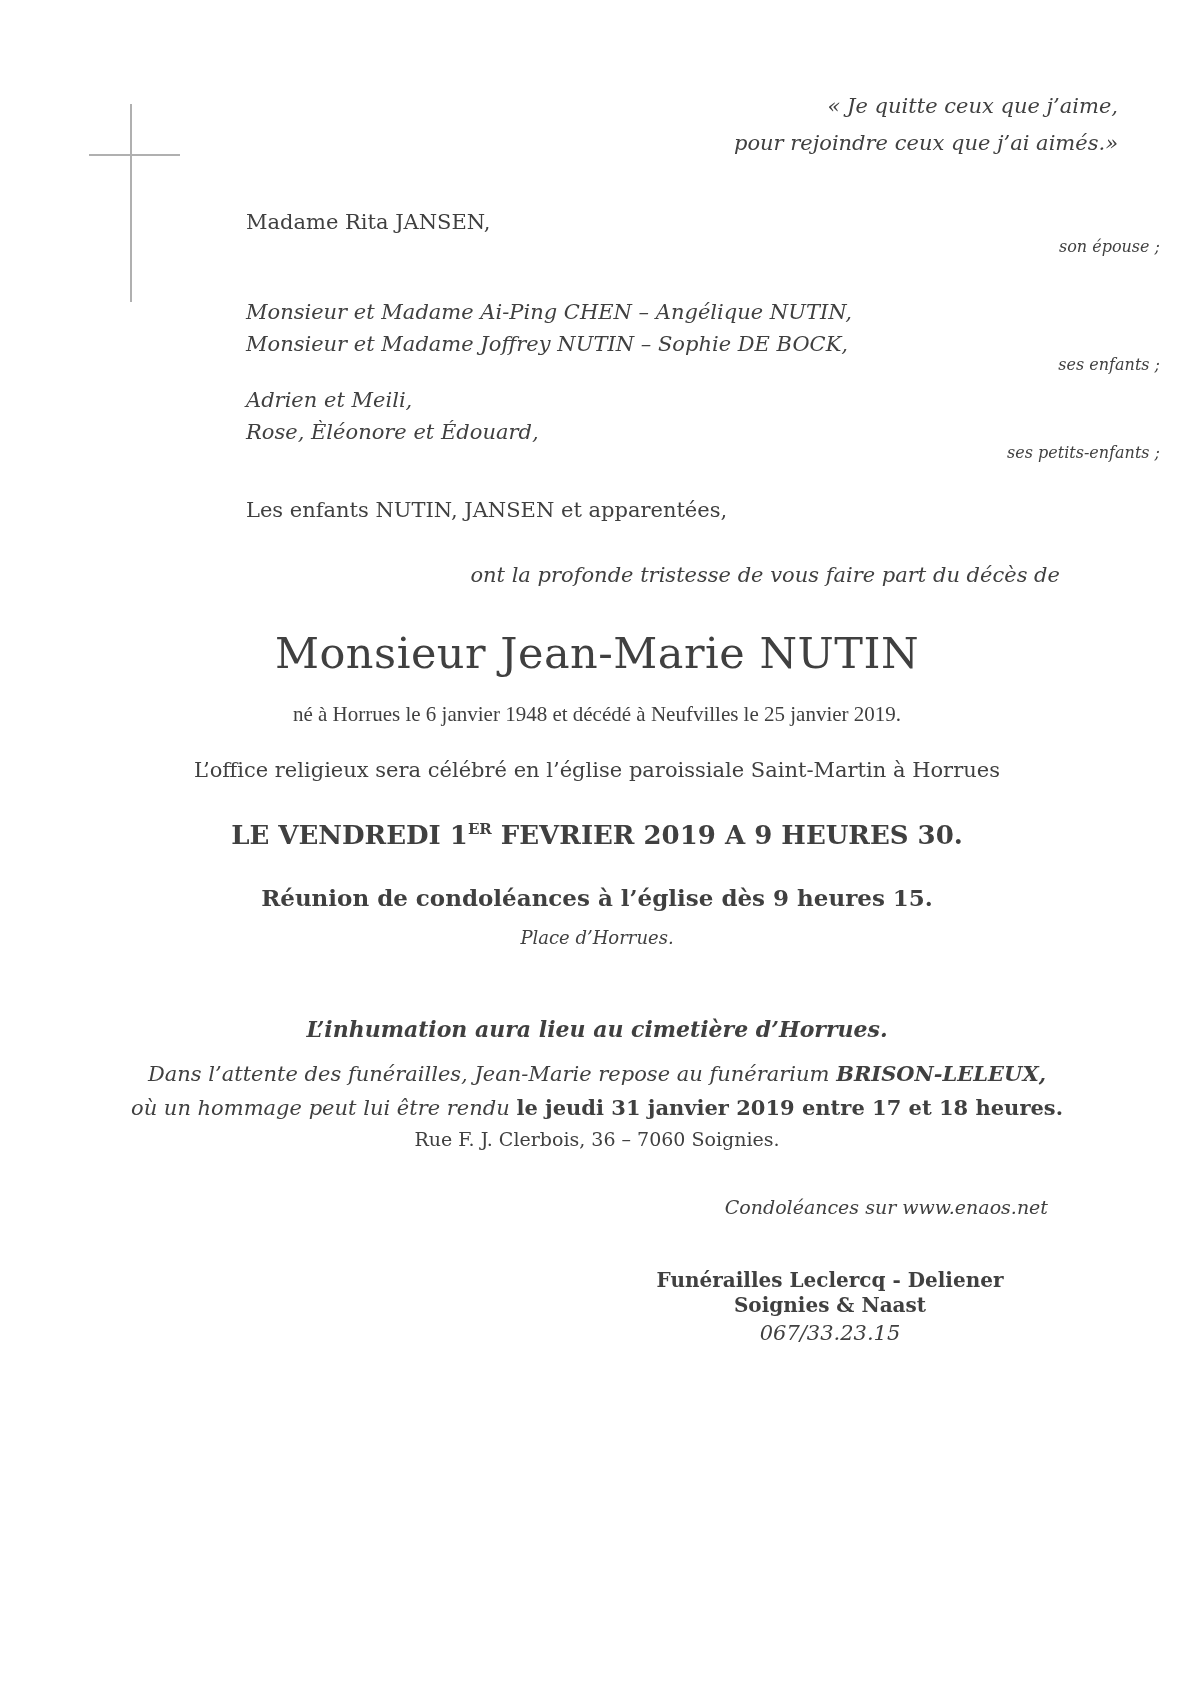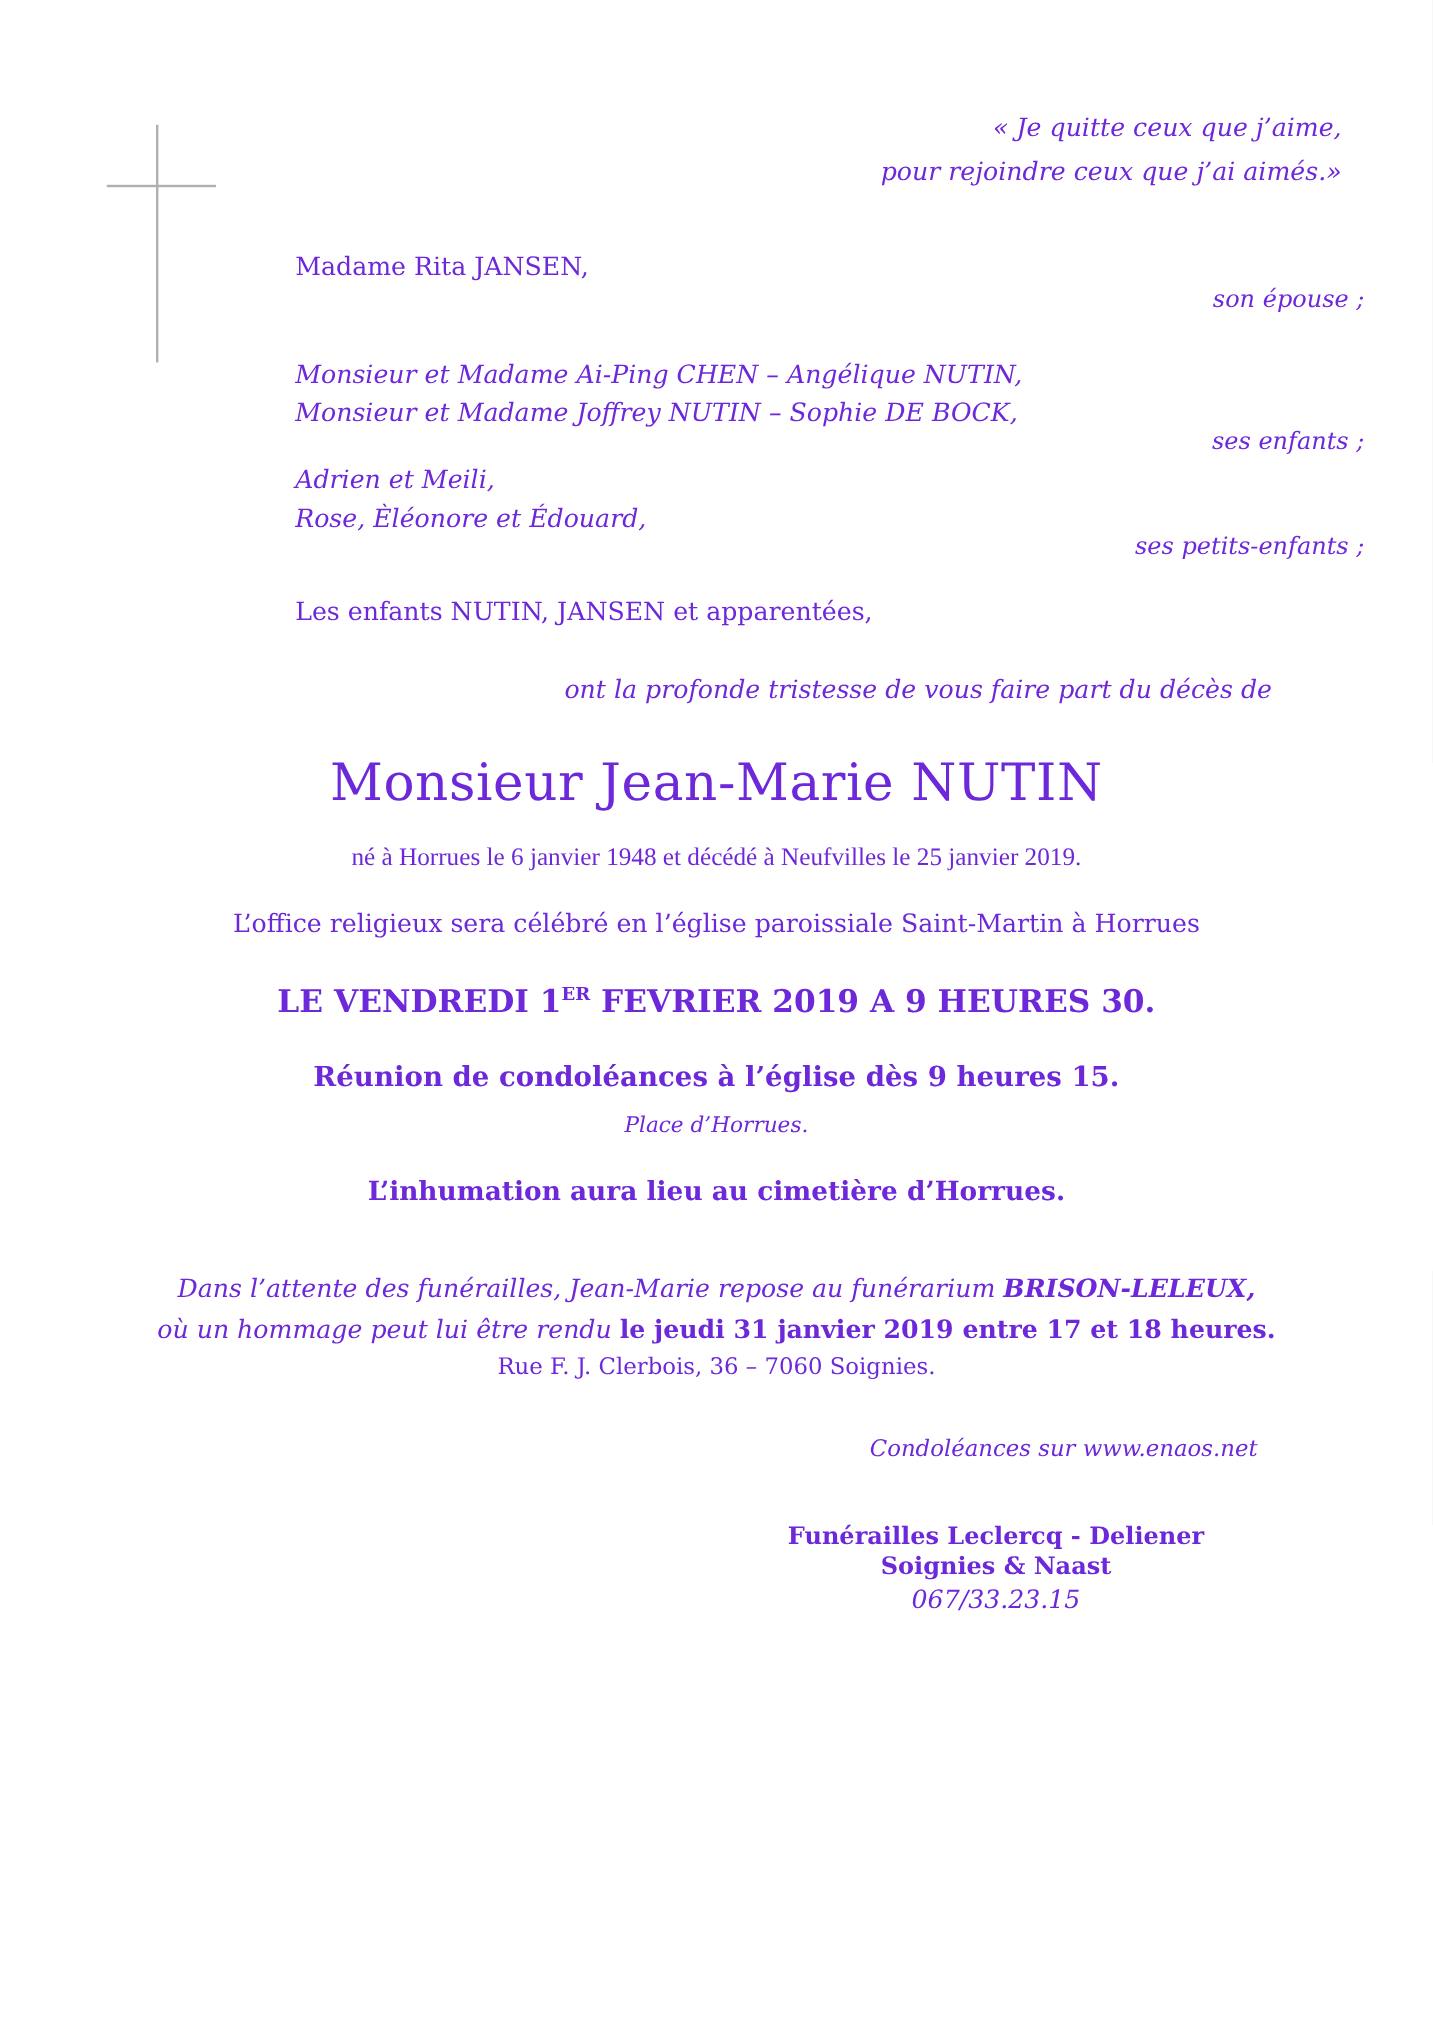--- a/index.html
+++ b/index.html
@@ -7,21 +7,21 @@
     padding: 0;
     background: #e8e8e8;
   }
   .page {
     position: relative;
     width: 1194px;
     height: 1686px;
     margin: 0 auto;
     background: #ffffff;
     font-family: "DejaVu Serif", "Liberation Serif", serif;
-    color: #6d28d9;
+    color: #404040;
     overflow: hidden;
   }
   .abs { position: absolute; }
 
   
   .cross-v {
     left: 130px; top: 104px;
     width: 2px; height: 198px;
     background: #b0b0b0;
   }
@@ -38,24 +38,24 @@
     font-style: italic;
     font-size: 21px;
     line-height: 37px;
   }
 
   .body-line { font-size: 21px; }
 
   .left-col { left: 246px; }
 
   .relation {
-    right: 57px;
+    right: 34px;
     text-align: left;
     font-style: italic;
-    font-size: 20px;
+    font-size: 16px;
   }
 
   .multiline { line-height: 32px; font-style: italic; }
 
   .intro {
     right: 134px;
     text-align: right;
     font-style: italic;
     font-size: 21px;
   }
@@ -177,21 +177,21 @@
   <div class="abs centered office-line" style="top:758px;">L’office religieux sera célébré en l’église paroissiale Saint-Martin à Horrues</div>
 
   <div class="abs centered date-line" style="top:820px;">
     <span>LE VENDREDI 1</span><sup>ER</sup><span> FEVRIER 2019 A 9 HEURES 30.</span>
   </div>
 
   <div class="abs centered meeting-line" style="top:884px;">Réunion de condoléances à l’église dès 9 heures 15.</div>
 
   <div class="abs centered place-line" style="top:927px;">Place d’Horrues.</div>
 
-  <div class="abs centered burial-line" style="top:980px;">L’inhumation aura lieu au cimetière d’Horrues.</div>
+  <div class="abs centered burial-line" style="top:1016px;font-style:italic;">L’inhumation aura lieu au cimetière d’Horrues.</div>
 
   <div class="abs centered funerarium" style="top:1057px;">
     <div><span>Dans l’attente des funérailles, Jean-Marie repose au funérarium </span><span class="bold">BRISON-LELEUX,</span></div>
     <div><span>où un hommage peut lui être rendu </span><span class="bold-upright">le jeudi 31 janvier 2019 entre 17 et 18 heures.</span></div>
   </div>
 
   <div class="abs centered funerarium-address" style="top:1128px;">Rue F. J. Clerbois, 36 – 7060 Soignies.</div>
 
   <div class="abs online-condolences" style="top:1196px;">Condoléances sur www.enaos.net</div>
 

